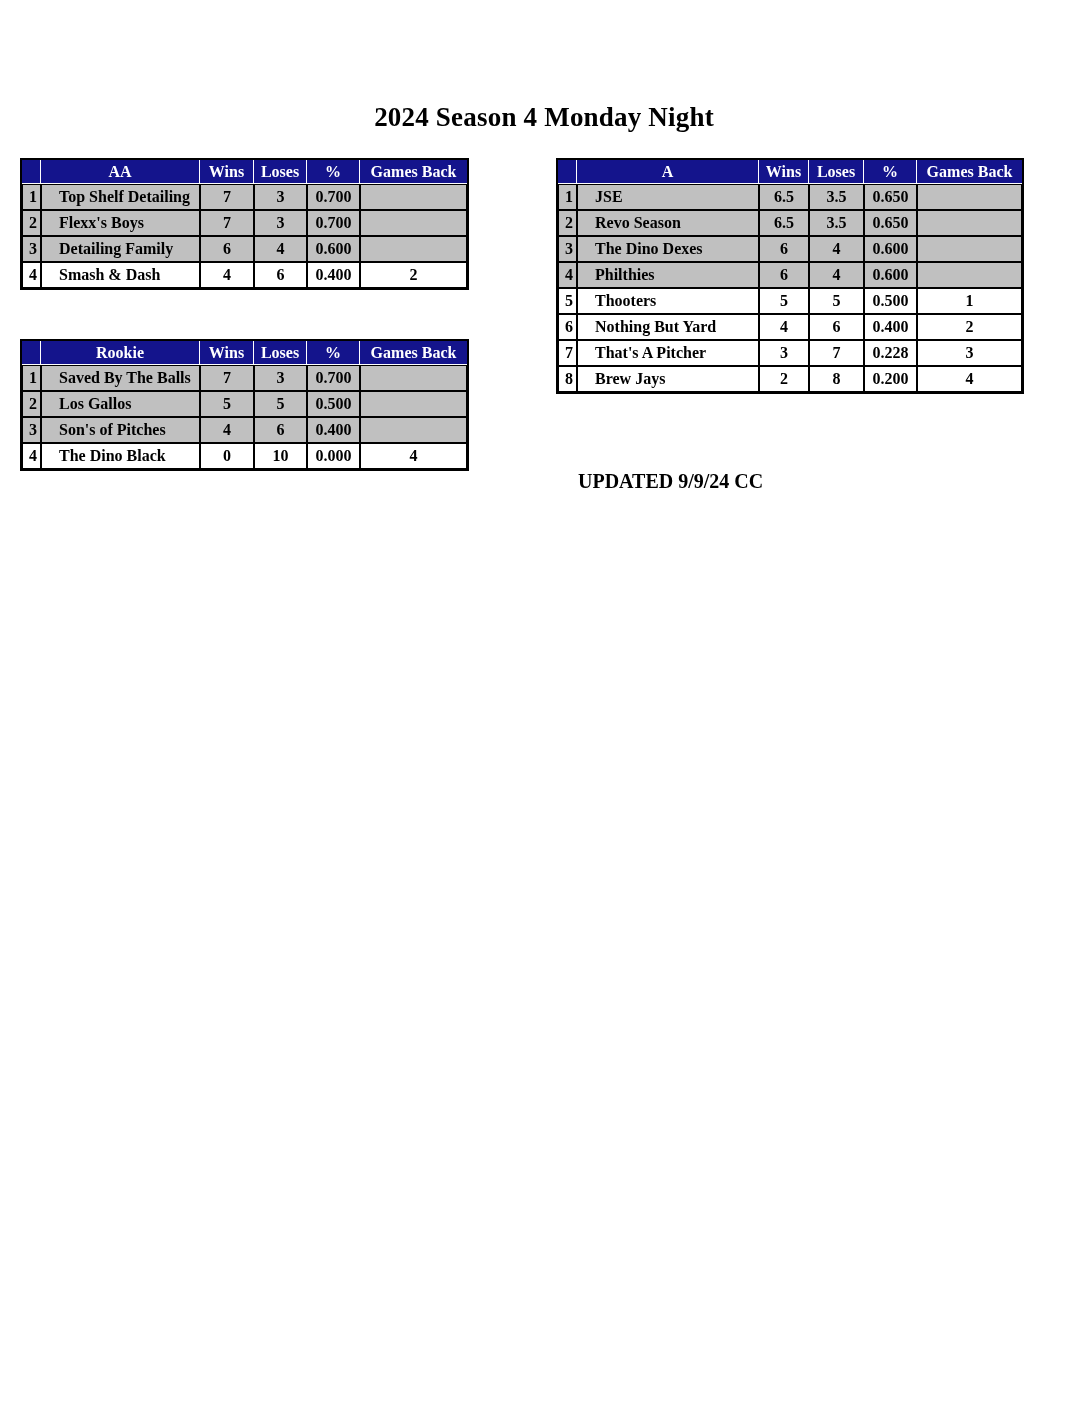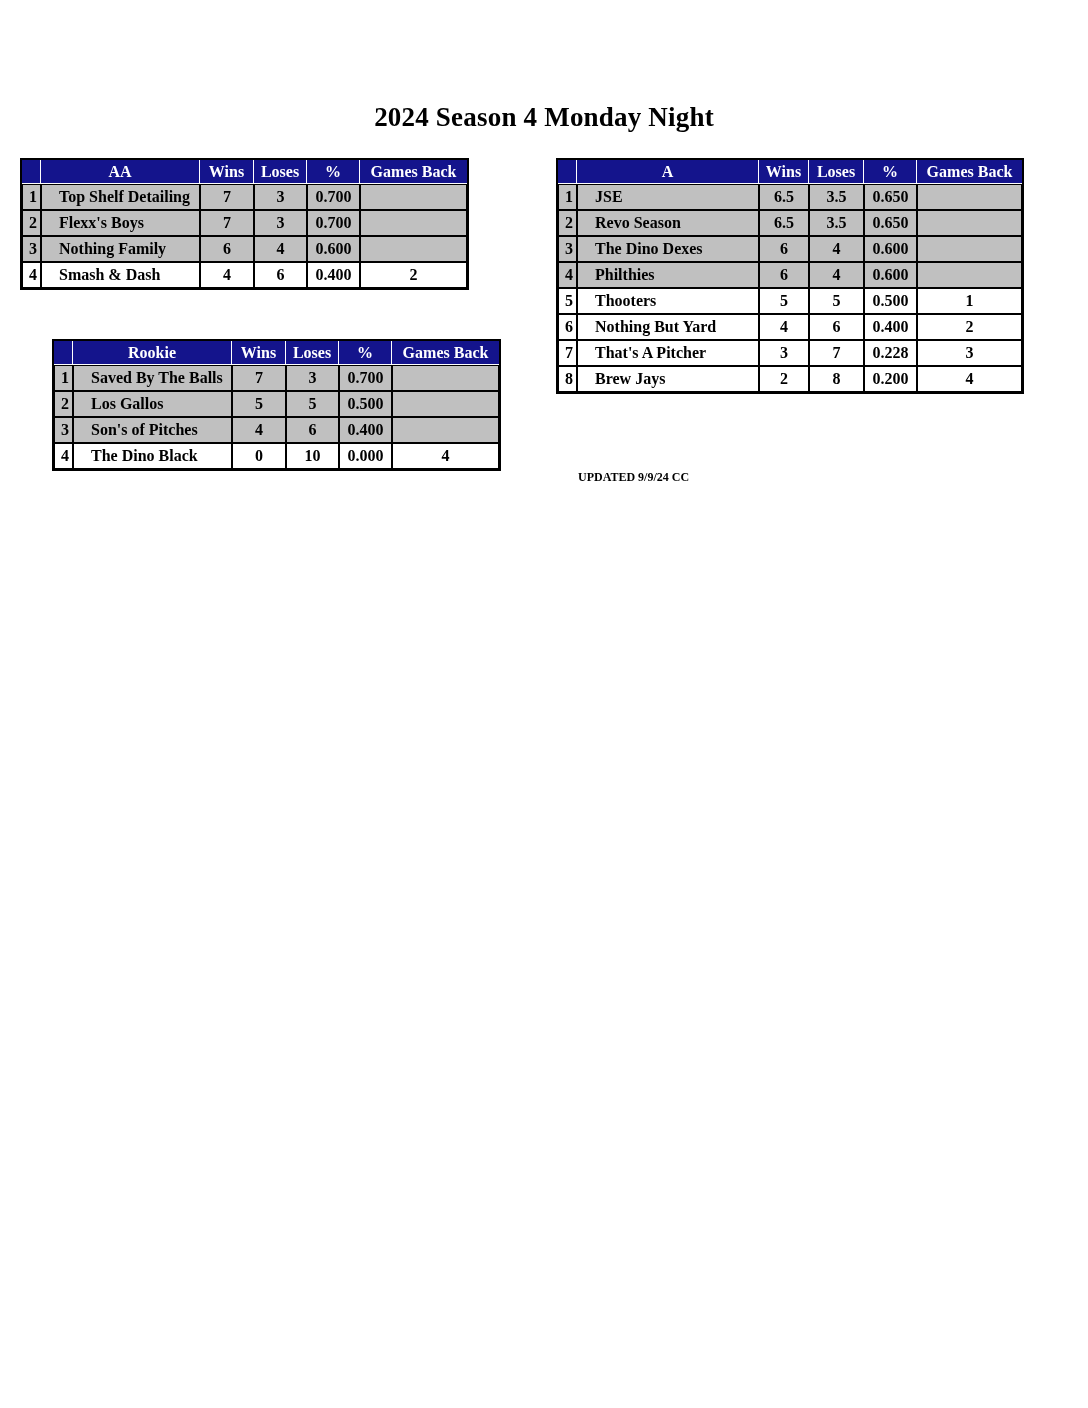--- a/index.html
+++ b/index.html
@@ -28,21 +28,21 @@
   }
   table.standings {
     position: absolute;
     border-collapse: separate;
     border-spacing: 0;
     table-layout: fixed;
     border: 2px solid var(--border-color, #000);
     font-weight: bold;
   }
   table.t-aa     { left: 20px;  top: 158px; width: 445px; }
-  table.t-rookie { left: 20px;  top: 339px; width: 445px; margin-left: 32px; }
+  table.t-rookie { left: 20px;  top: 339px; width: 445px; }
   table.t-a      { left: 556px; top: 158px; width: 464px; }
 
   
   .t-aa col.c-rank,  .t-rookie col.c-rank  { width: 19px; }
   .t-aa col.c-team,  .t-rookie col.c-team  { width: 159px; }
   .t-aa col.c-wins,  .t-rookie col.c-wins  { width: 54px; }
   .t-aa col.c-loses, .t-rookie col.c-loses { width: 53px; }
   .t-aa col.c-pct,   .t-rookie col.c-pct   { width: 53px; }
   .t-aa col.c-gb,    .t-rookie col.c-gb    { width: 107px; }
   
@@ -81,21 +81,21 @@
   tr.unshaded td { background: #ffffff; }
 
   td.rank { text-align: right;  padding-right: 3px; }
   td.team { text-align: left;   padding-left: 17px; }
   td.num  { text-align: center; }
 
   .updated-note {
     position: absolute;
     left: 578px;
     top: 470px;
-    font-size: 12px;
+    font-size: 20px;
     font-weight: bold;
     white-space: nowrap;
   }
 </style>
 </head>
 <body>
 
 <h1 class="page-title">2024 Season 4 Monday Night</h1>
 
 <table class="standings t-aa">
@@ -129,21 +129,21 @@
       <tr class="shaded">
         <td class="rank">2</td>
         <td class="team">Flexx's Boys</td>
         <td class="num">7</td>
         <td class="num">3</td>
         <td class="num">0.700</td>
         <td class="num"></td>
       </tr>
       <tr class="shaded">
         <td class="rank">3</td>
-        <td class="team">Nothing Family</td>
+        <td class="team">Detailing Family</td>
         <td class="num">6</td>
         <td class="num">4</td>
         <td class="num">0.600</td>
         <td class="num"></td>
       </tr>
       <tr class="unshaded">
         <td class="rank">4</td>
         <td class="team">Smash &amp; Dash</td>
         <td class="num">4</td>
         <td class="num">6</td>

